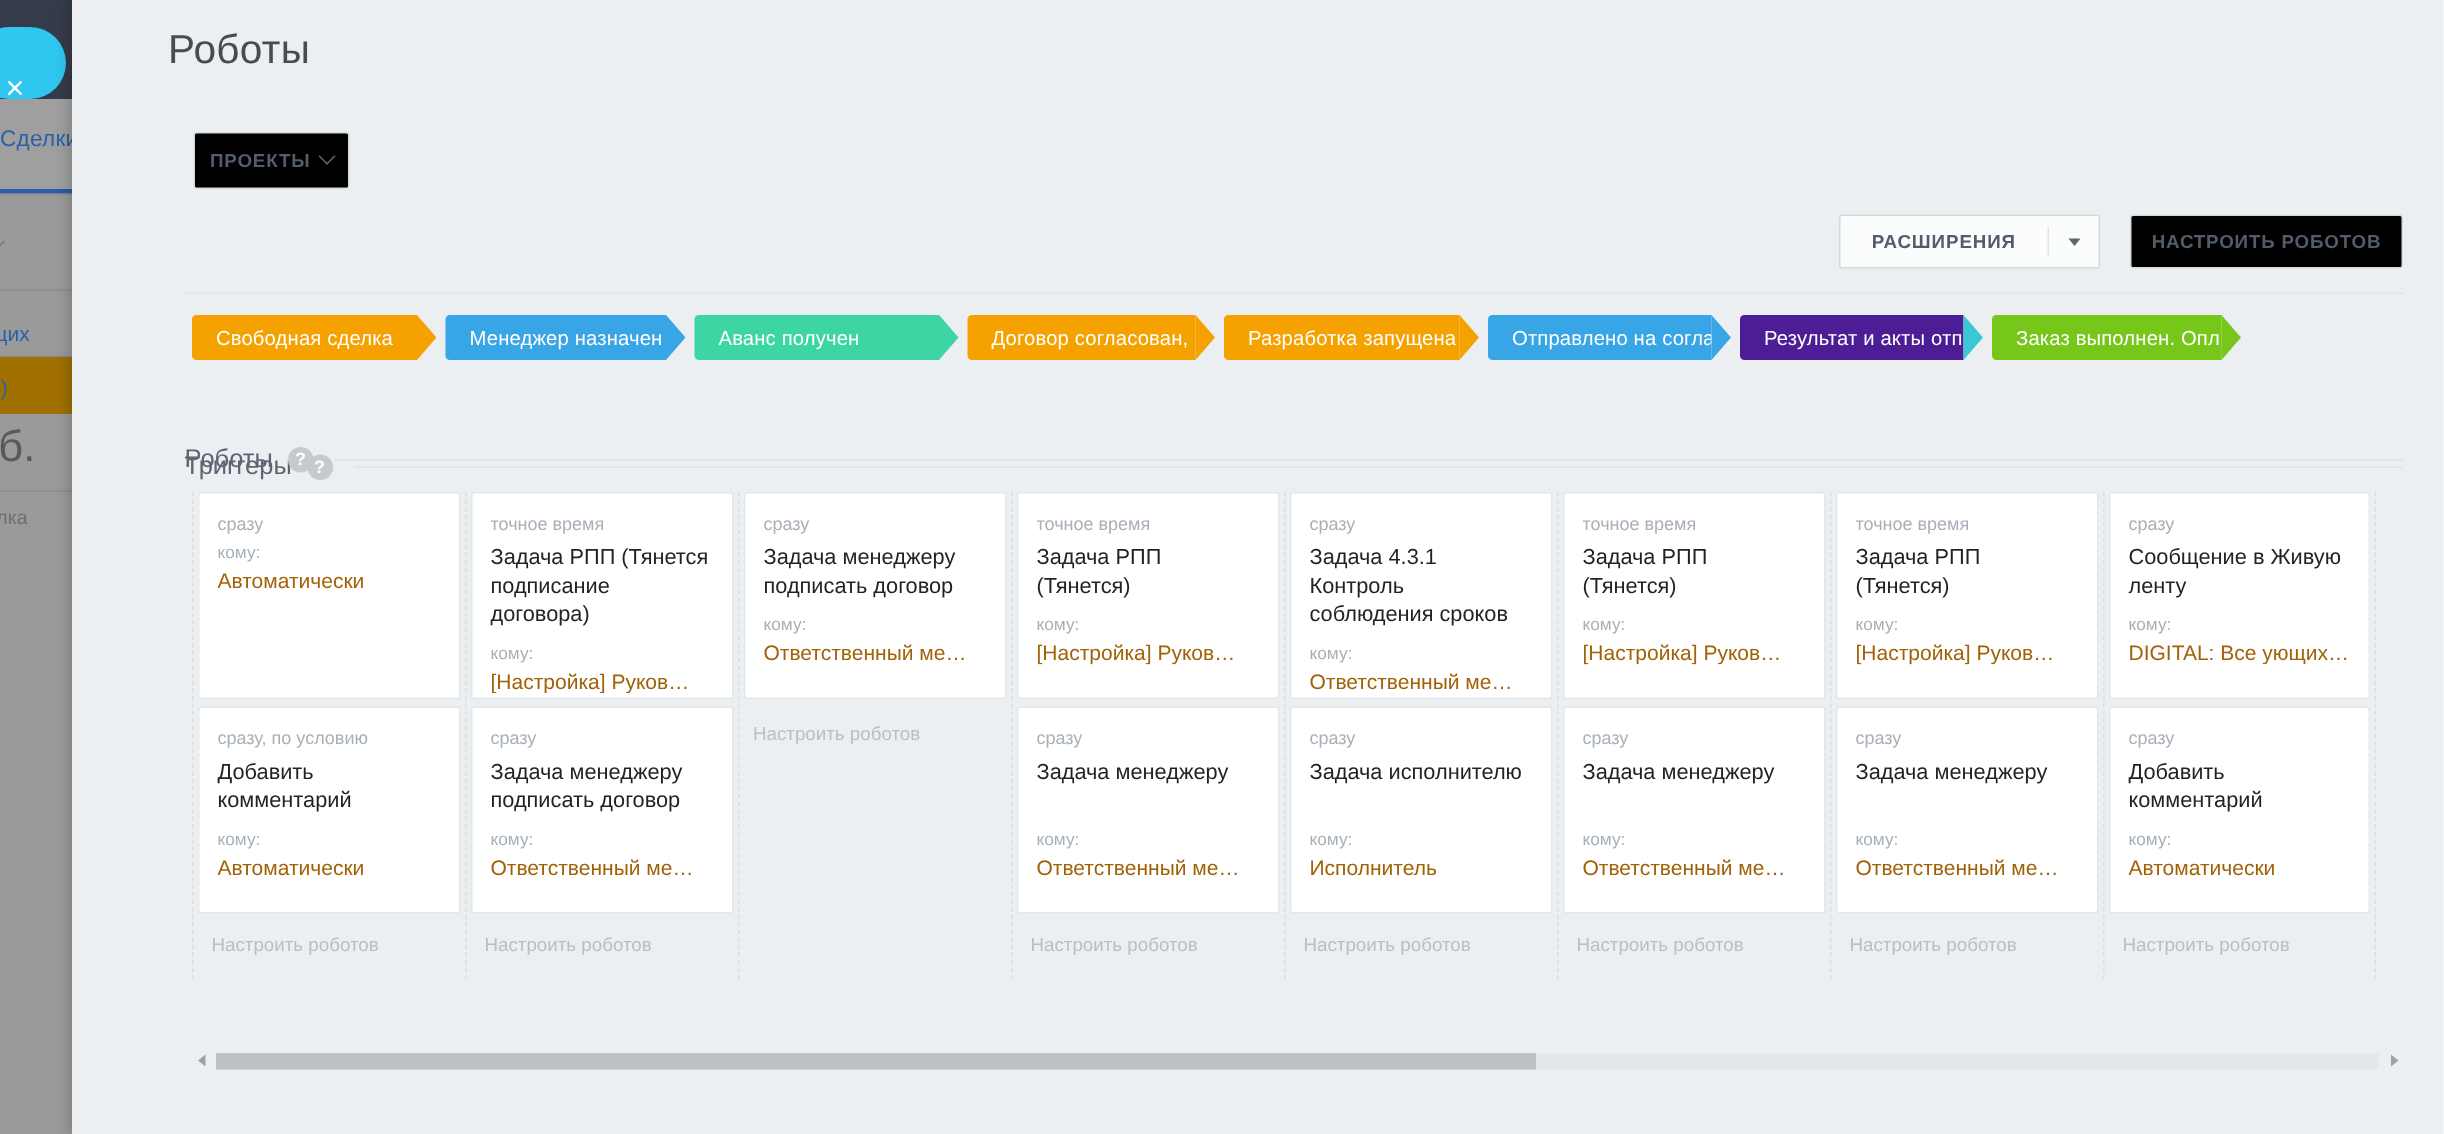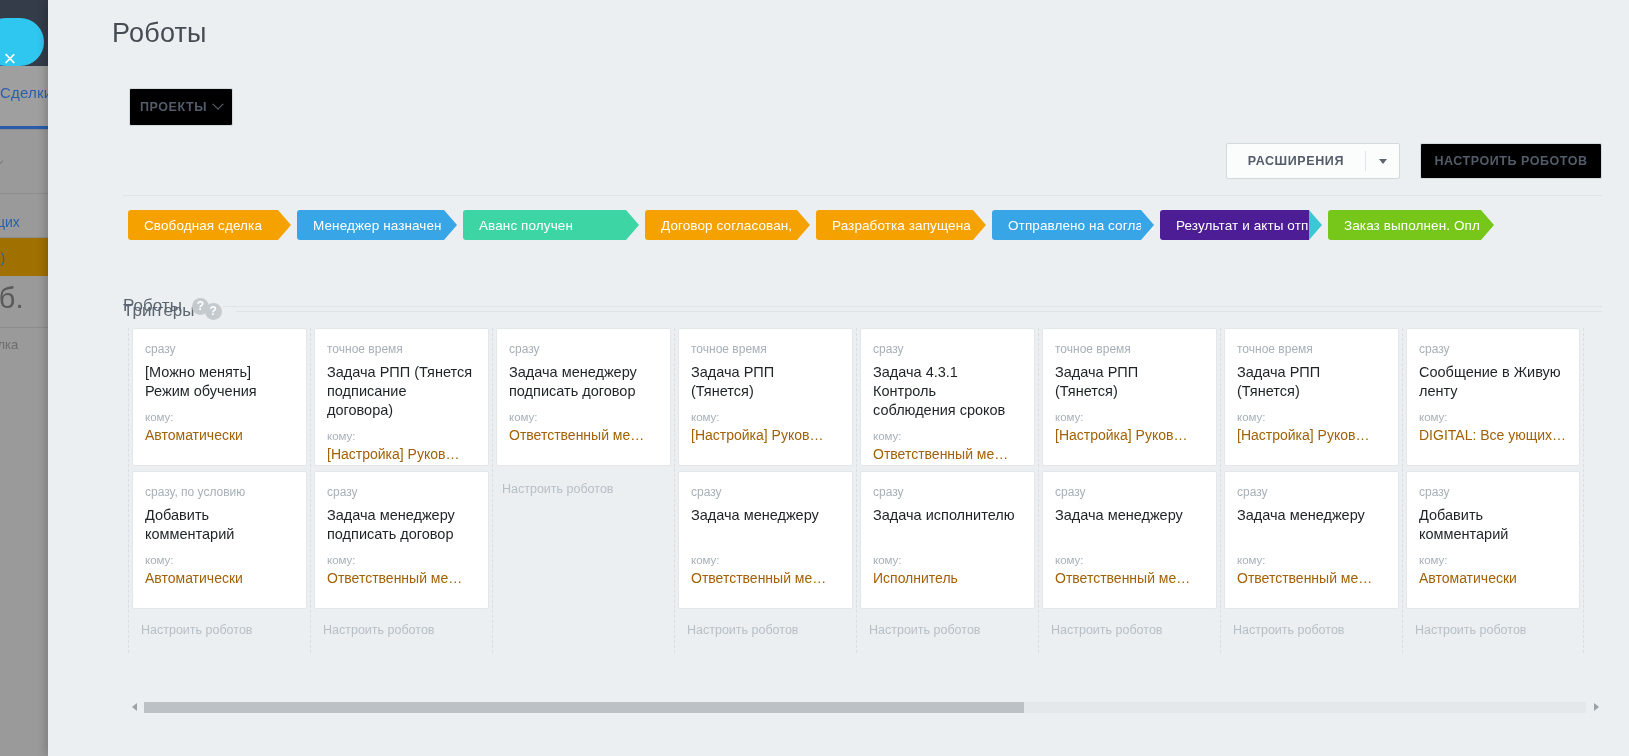--- a/index.html
+++ b/index.html
@@ -532,21 +532,20 @@
       <div class="sec-title">Роботы</div>
       <div class="help-icon">?</div>
       <div class="sec-rule"></div>
     </div>
 
     <div class="grid-wrap">
       <div class="grid" id="grid">
           <div class="col">
             <div class="card card-h1">
               <div class="card-when">сразу</div>
-              <div class="card-title">[Можно менять] Режим обучения</div>
               <div class="card-tolabel">кому:</div>
               <div class="card-to">Автоматически</div>
             </div>
             <div class="card card-h2">
               <div class="card-when">сразу, по условию</div>
               <div class="card-title">Добавить комментарий</div>
               <div class="card-tolabel">кому:</div>
               <div class="card-to">Автоматически</div>
             </div>
             <div class="col-footer">Настроить роботов</div>

